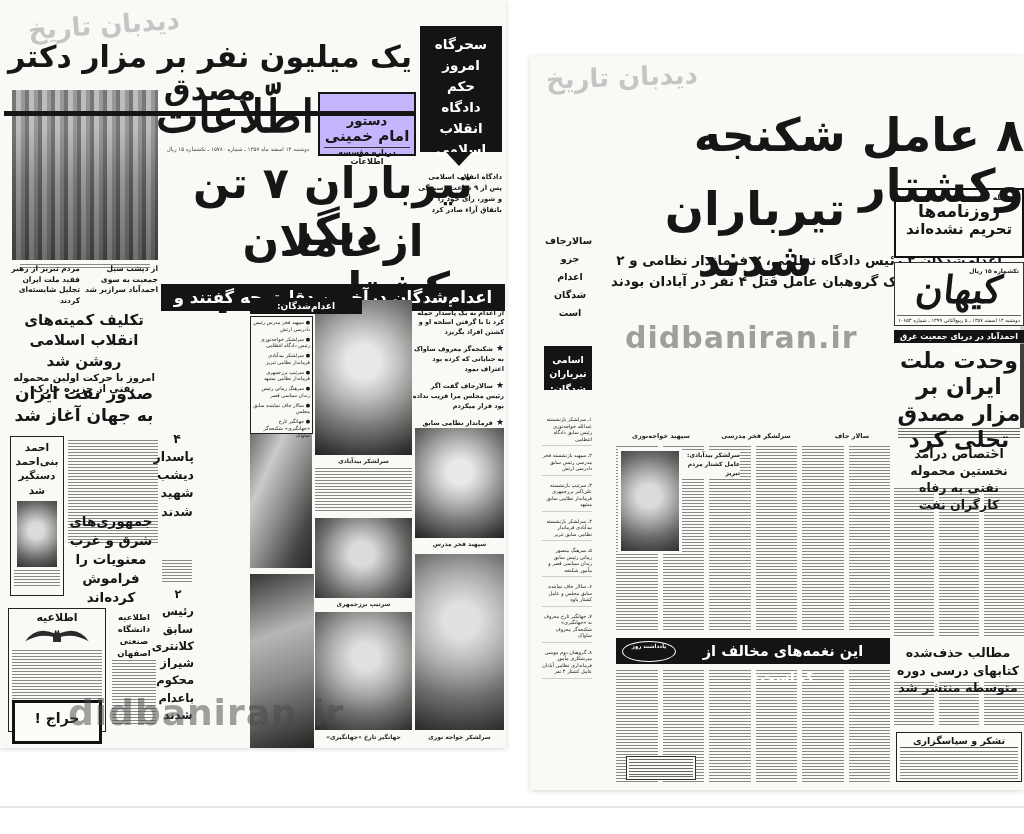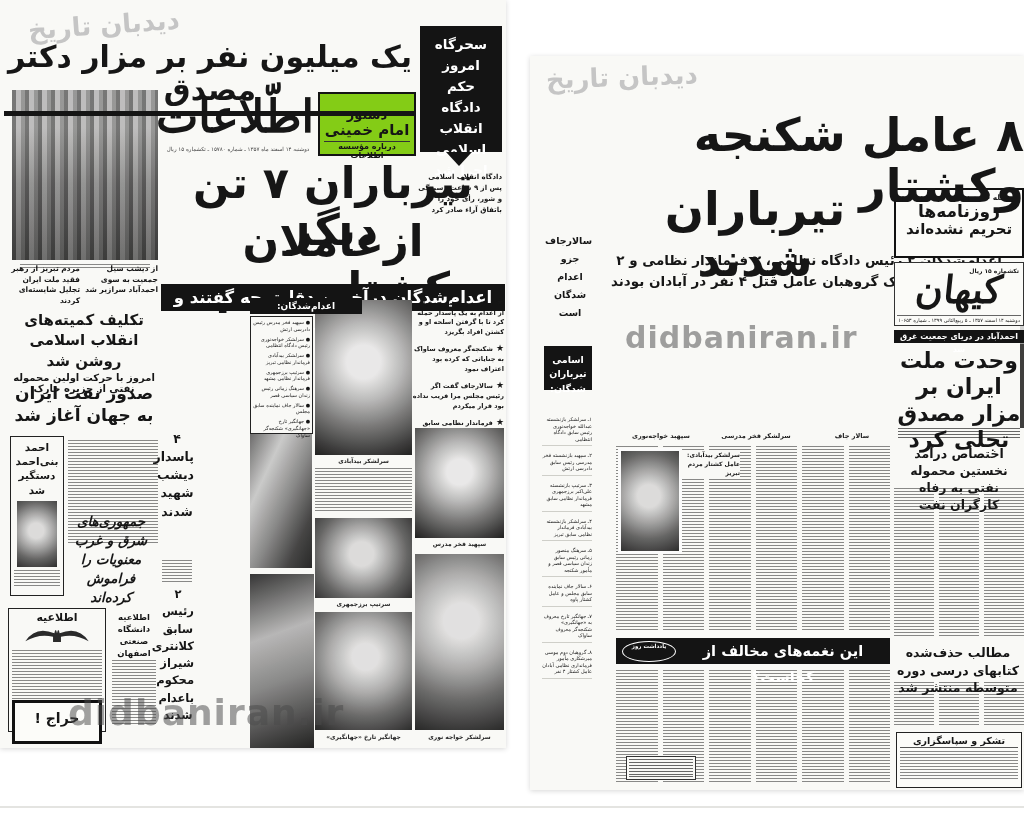--- a/index.html
+++ b/index.html
@@ -51,21 +51,21 @@
   <div class="abs rev ctr" style="left:420px;top:26px;width:82px;height:126px;font-size:13.5px;font-weight:800;line-height:1.55;padding:8px 12px;box-sizing:border-box;">سحرگاه امروز حکم دادگاه انقلاب اسلامی اجرا شد</div>
   <div class="abs" style="left:446px;top:152px;width:0;height:0;border-left:13px solid transparent;border-right:13px solid transparent;border-top:14px solid #141414;"></div>
   <div class="abs rgt" style="left:418px;top:172px;width:84px;font-size:7px;font-weight:bold;line-height:1.55;">دادگاه انقلاب اسلامی پس از ۹ ساعت رسیدگی و شور، رأی خود را باتفاق آراء صادر کرد</div>
 
   <div class="abs photo ph-crowd" style="left:12px;top:90px;width:146px;height:170px;"></div>
   <div class="abs fl" style="left:20px;top:264px;width:130px;height:4px;"></div>
 
   <div class="abs masthead ctr" style="left:162px;top:90px;width:152px;font-size:45px;">اطّلاعات</div>
   <div class="abs ctr" style="left:160px;top:146px;width:156px;font-size:5.5px;color:#444;">دوشنبه ۱۴ اسفند ماه ۱۳۵۷ ـ شماره ۱۵۷۸۰ ـ تکشماره ۱۵ ریال</div>
 
-  <div class="abs ctr" style="left:318px;top:92px;width:98px;height:64px;border:2px solid #141414;padding-top:14px;box-sizing:border-box;background:#84cc16;">
+  <div class="abs ctr" style="left:318px;top:92px;width:98px;height:64px;border:2px solid #141414;padding-top:20px;box-sizing:border-box;background:#c4b5fd;">
     <div class="hl" style="font-size:13px;">دستور</div>
     <div class="hl" style="font-size:15px;">امام خمینی</div>
     <div style="font-size:8px;font-weight:bold;border-top:1px solid #333;margin:2px 4px 0;">درباره مؤسسه اطلاعات</div>
   </div>
 
   <div class="abs hl ctr" style="left:160px;top:160px;width:346px;font-size:43px;letter-spacing:-1px;">تیرباران ۷ تن دیگر</div>
   <div class="abs hl ctr" style="left:160px;top:218px;width:346px;font-size:43px;letter-spacing:-1px;">ازعاملان کشتارمردم</div>
   <div class="abs rev hl ctr" style="left:161px;top:284px;width:344px;height:27px;font-size:16.5px;line-height:27px;">اعدام‌شدگان درآخرین دقایق چه گفتند و چه کردند</div>
 
   <div class="abs rgt" style="left:84px;top:264px;width:74px;font-size:7.5px;font-weight:800;line-height:1.4;">از دیشب سیل جمعیت به سوی احمدآباد سرازیر شد</div>
@@ -78,21 +78,21 @@
 
   <div class="abs box ctr" style="left:10px;top:436px;width:54px;height:160px;padding:3px;box-sizing:border-box;">
     <div class="hl" style="font-size:10.5px;line-height:1.35;">احمد بنی‌احمد دستگیر شد</div>
     <div class="photo ph-face2" style="width:40px;height:66px;margin:4px auto 3px;"></div>
     <div class="fl" style="height:18px;"></div>
   </div>
 
   <div class="abs hl ctr" style="left:160px;top:430px;width:34px;font-size:12.5px;line-height:1.45;">۴ پاسدار دیشب شهید شدند</div>
   <div class="abs fl" style="left:162px;top:560px;width:30px;height:22px;"></div>
 
-  <div class="abs hl ctr" style="left:64px;top:512px;width:94px;font-size:13.5px;line-height:1.4;font-style:italic;">جمهوری‌های شرق و غرب معنویات را فراموش کرده‌اند</div>
+  <div class="abs hl ctr" style="left:64px;top:512px;width:94px;font-size:13.5px;line-height:1.4;">جمهوری‌های شرق و غرب معنویات را فراموش کرده‌اند</div>
 
   <div class="abs box ctr" style="left:8px;top:608px;width:98px;height:124px;padding:3px;box-sizing:border-box;">
     <div class="hl" style="font-size:11px;">اطلاعیه</div>
     <svg viewBox="0 0 100 30" style="width:66px;height:20px;">
       <path d="M2 26 Q18 2 46 14 Q48 4 50 14 Q52 4 54 14 Q82 2 98 26 Q78 14 56 19 L56 27 L44 27 L44 19 Q22 14 2 26 Z" fill="#2a2a2a"></path>
     </svg>
     <div class="fl" style="height:62px;margin-top:2px;"></div>
     <div class="flb" style="height:10px;margin-top:3px;"></div>
   </div>
 
@@ -198,21 +198,21 @@
     <div class="fl"></div>
     <div class="fl"></div>
     <div class="fl"></div>
   </div>
   <div class="abs hl ctr" style="left:362px;top:588px;width:132px;font-size:12.5px;line-height:1.4;">مطالب حذف‌شده کتابهای درسی دوره متوسطه منتشر شد</div>
   <div class="abs cols" style="left:364px;top:626px;width:130px;height:44px;">
     <div class="fl"></div>
     <div class="fl"></div>
     <div class="fl"></div>
   </div>
-  <div class="abs" style="left:366px;top:676px;width:126px;height:56px;border:1.5px solid #222;background:#fbfbf8;box-sizing:border-box;padding:3px;">
+  <div class="abs" style="left:366px;top:676px;width:126px;height:50px;border:1.5px solid #222;background:#fbfbf8;box-sizing:border-box;padding:3px;">
     <div class="hl ctr" style="font-size:9.5px;border-bottom:1px solid #555;padding-bottom:1px;">تشکر و سپاسگزاری</div>
     <div class="fl" style="height:28px;margin-top:3px;"></div>
   </div>
 
   <div class="abs cols" style="left:86px;top:390px;width:274px;height:186px;">
     <div class="fl"></div>
     <div class="fl"></div>
     <div class="fl"></div>
     <div class="fl"></div>
     <div class="fl"></div>

